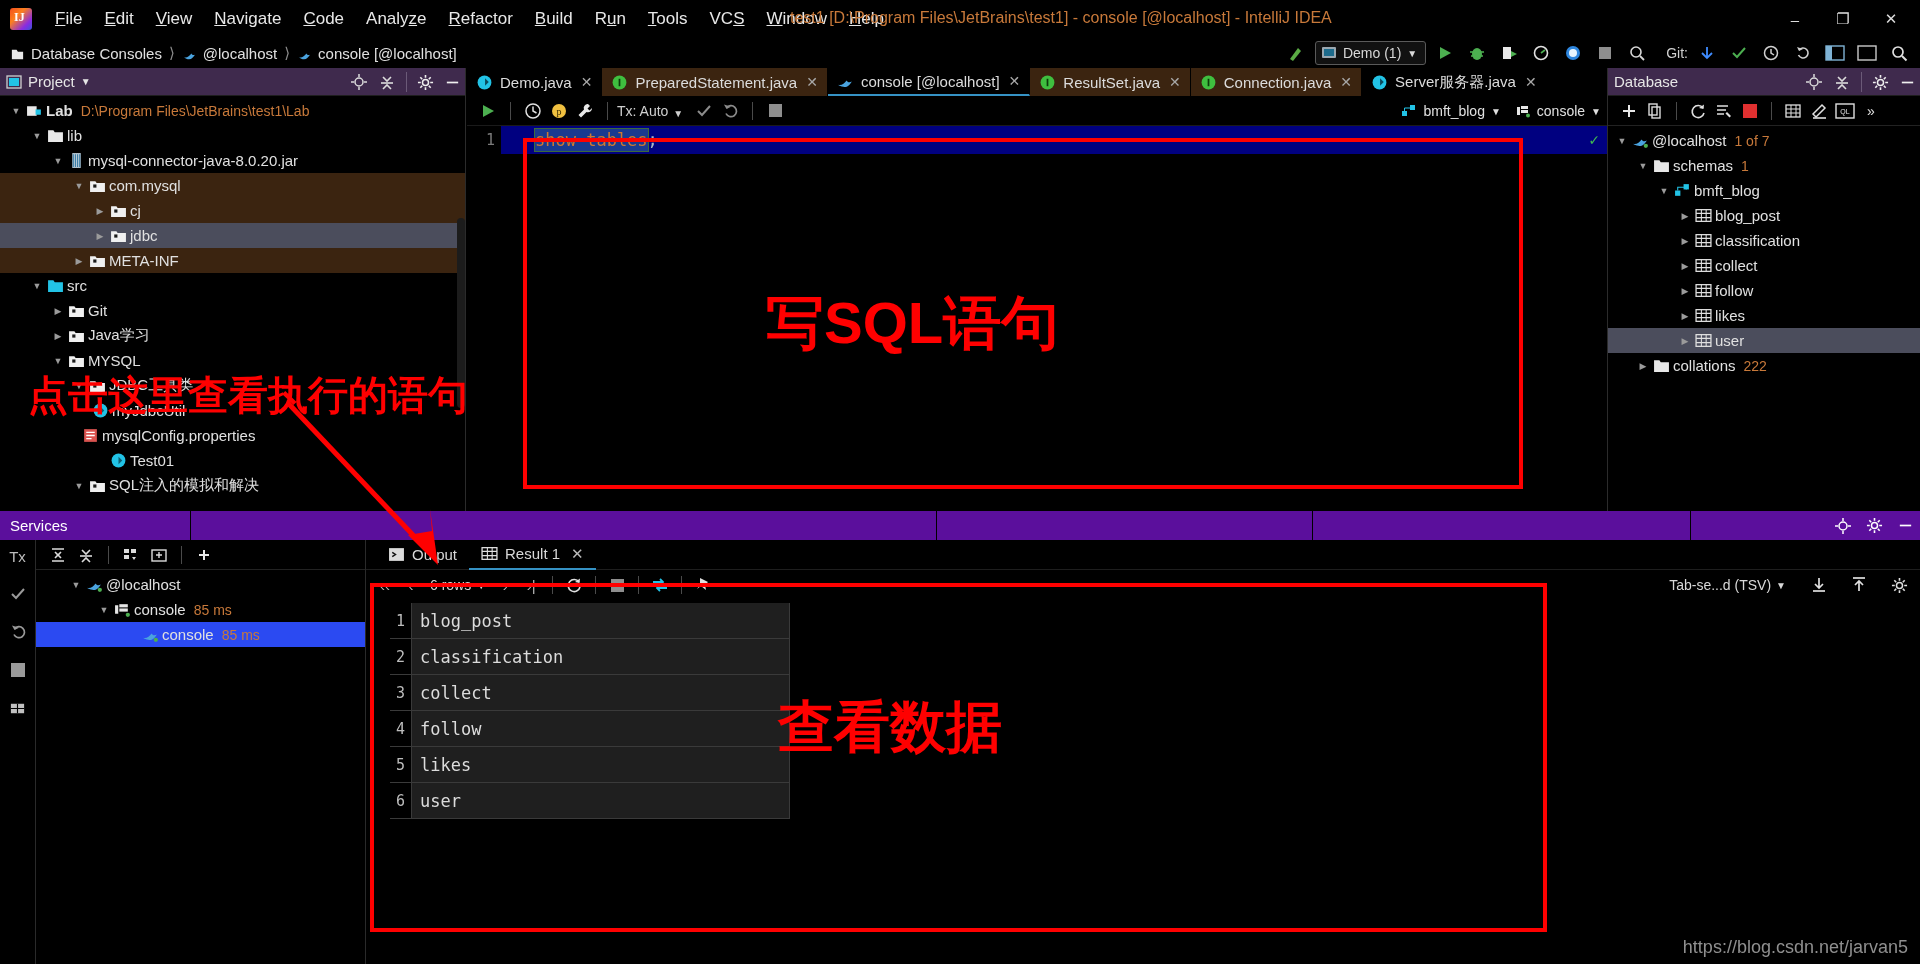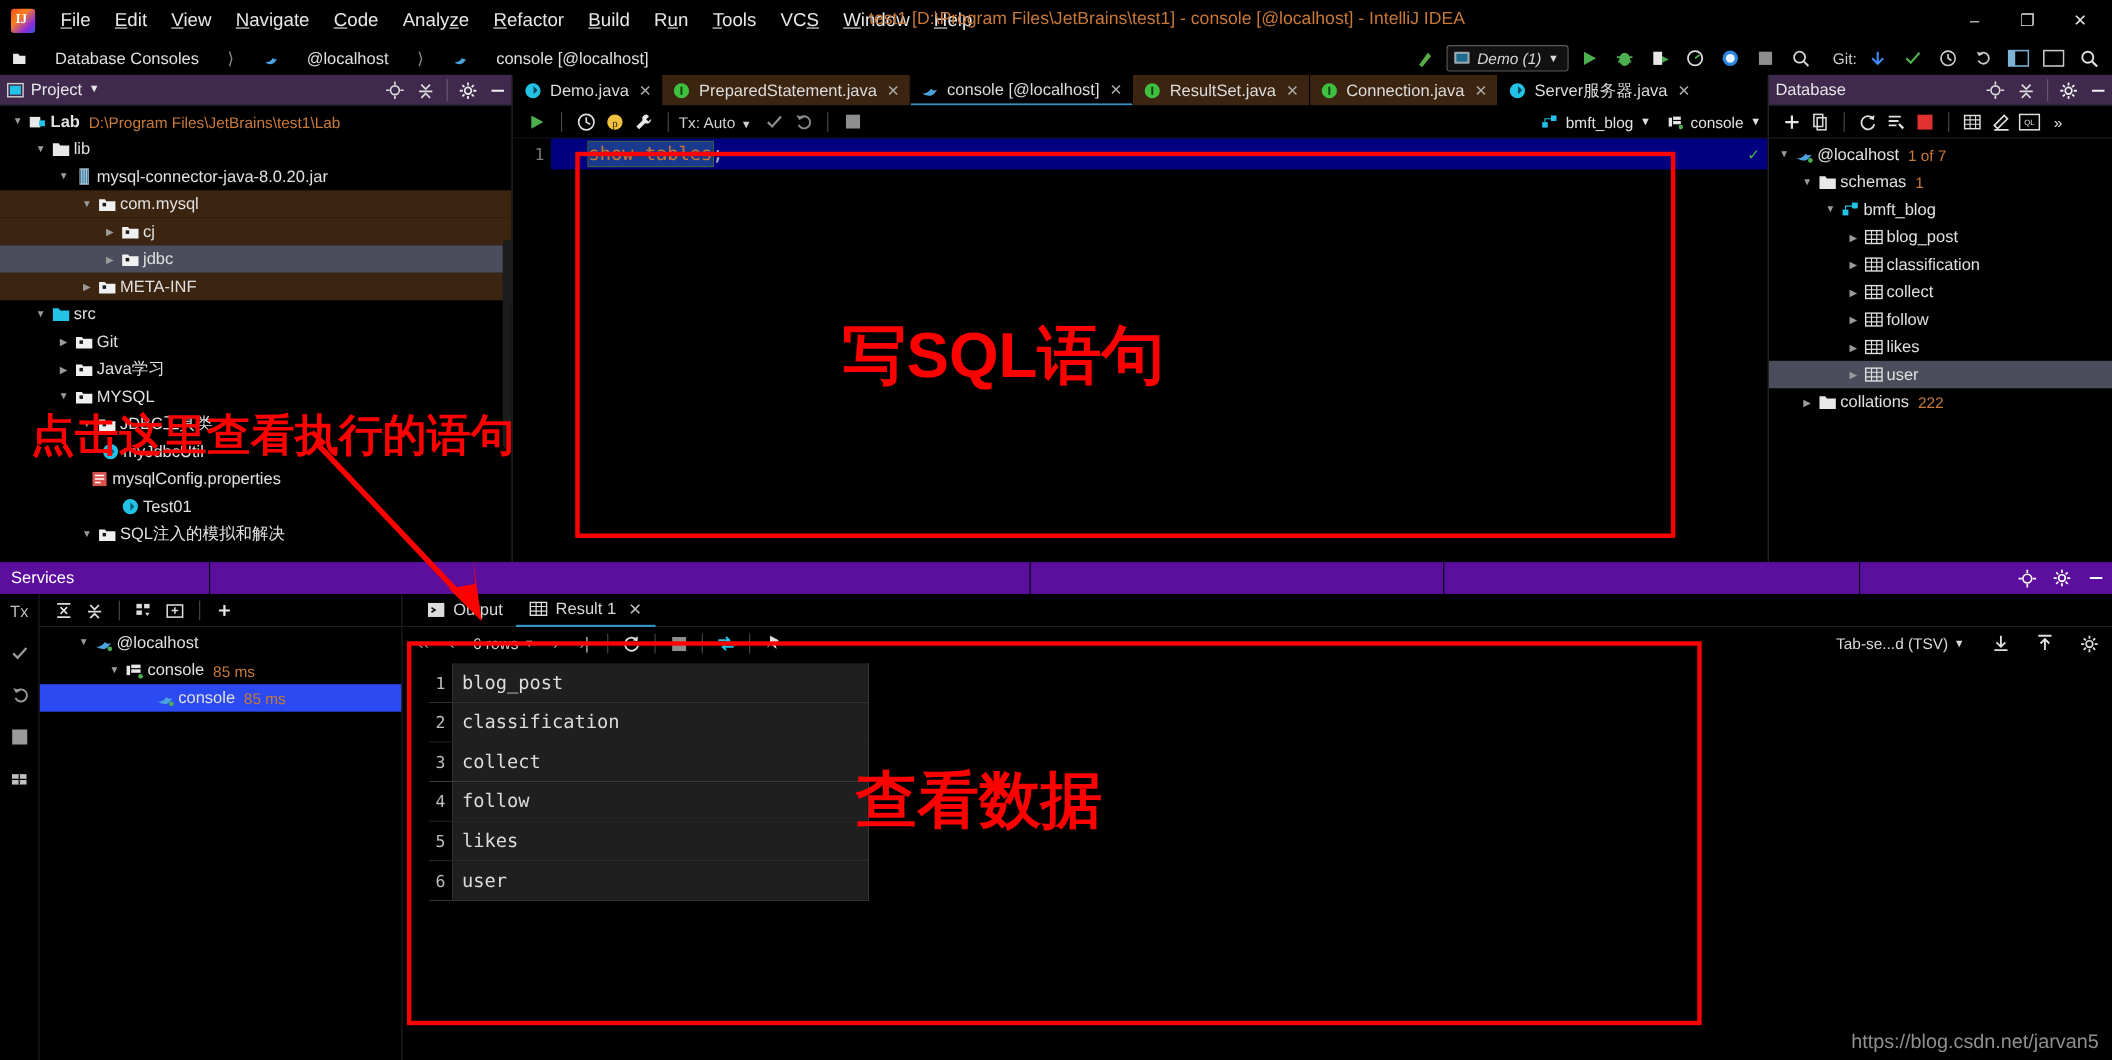--- a/index.html
+++ b/index.html
@@ -30,28 +30,28 @@
     font-size: 16px; color: #c8793a; white-space: nowrap;
   }
   .wincontrols { position:absolute; right: 6px; top: 0; height:38px; display:flex; align-items:center; gap: 2px;}
   .wc { width: 46px; height: 30px; display:flex; align-items:center; justify-content:center; color:#ddd; font-size:15px; }
 
   
   .navbar {
     height: 30px; display:flex; align-items:center; background:#000;
     padding-left: 10px; position: relative;
   }
-  .crumb { display:flex; align-items:center; font-size:15px; color:#e0e0e0;gap:19px; }
+  .crumb { display:flex; align-items:flex-end; font-size:15px; color:#e0e0e0; }
   .crumb .sep { color:#8c8c8c; margin: 0 7px; font-size: 15px;}
   .ic { display:inline-flex; align-items:center; justify-content:center; margin-right:6px;}
 
   .nav-right { position:absolute; right:0; top:0; height:30px; display:flex; align-items:center; gap:6px; padding-right:8px;}
   .runconfig {
     display:flex; align-items:center; gap:6px; height:24px; padding: 0 8px 0 5px;
-    border:1px solid #5a5a5a; border-radius:3px; color:#d8d8d8; font-size:14px; background:#111;font-style:italic;
+    border:1px solid #5a5a5a; border-radius:3px; color:#d8d8d8; font-size:14px; background:#111;
   }
   .toolbtn { width:26px; height:24px; display:flex; align-items:center; justify-content:center; }
   .git-label { color:#d0d0d0; font-size:14px; margin-left:10px; }
 
   
   .main { position:absolute; left:0; top:68px; right:0; bottom: 0; }
 
   
   .proj-panel { position:absolute; left:0; top:0; width:466px; height:443px; background:#000; border-right:1px solid #2b2b2b;}
   .panel-head {

